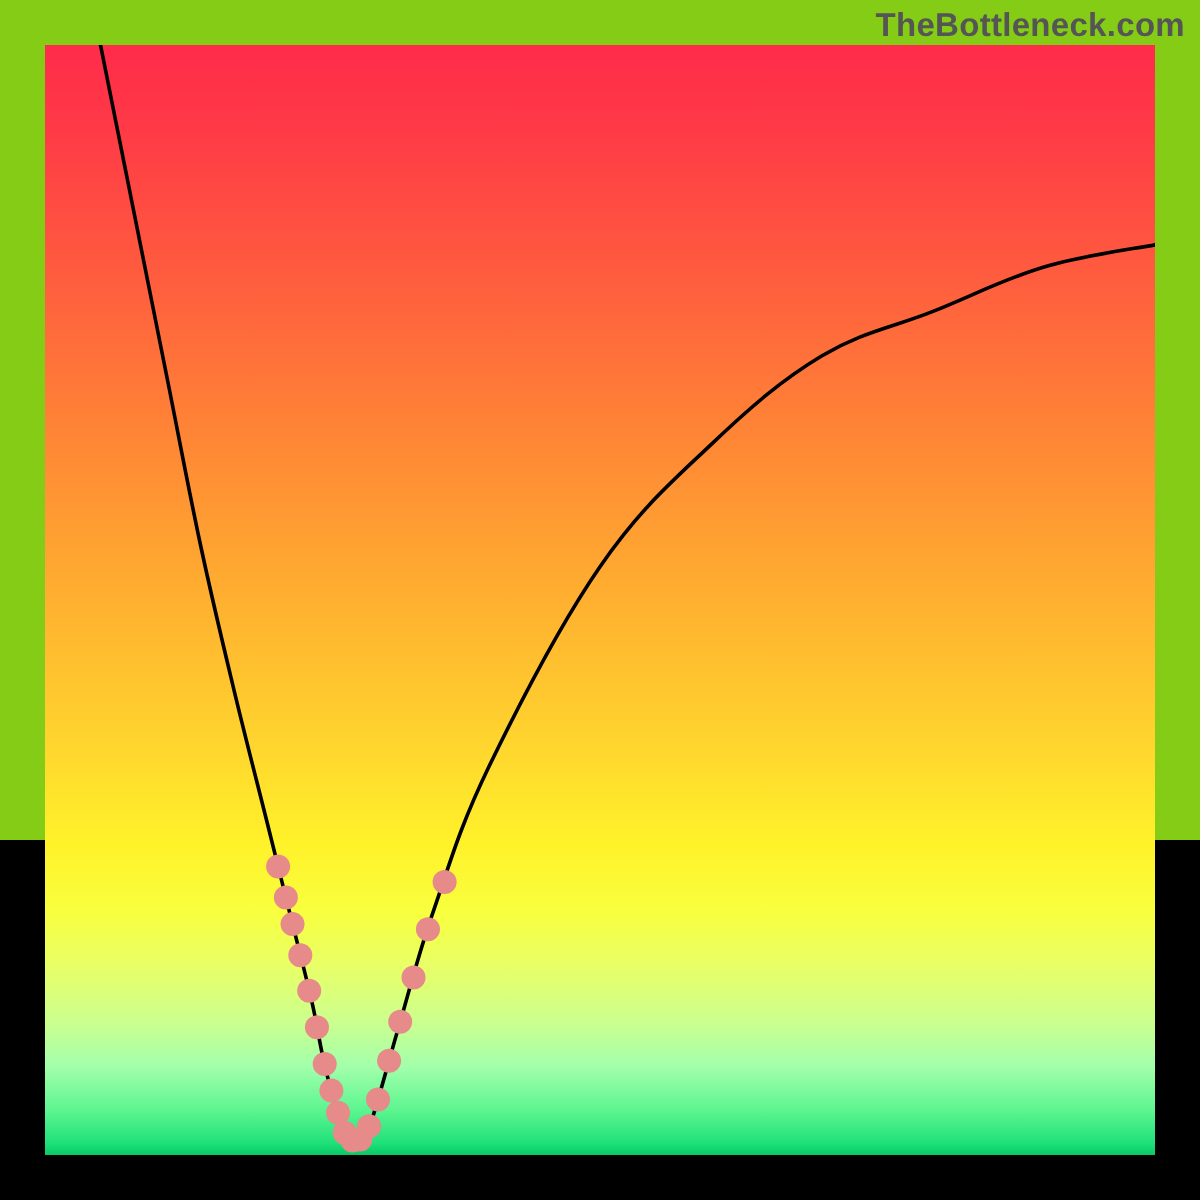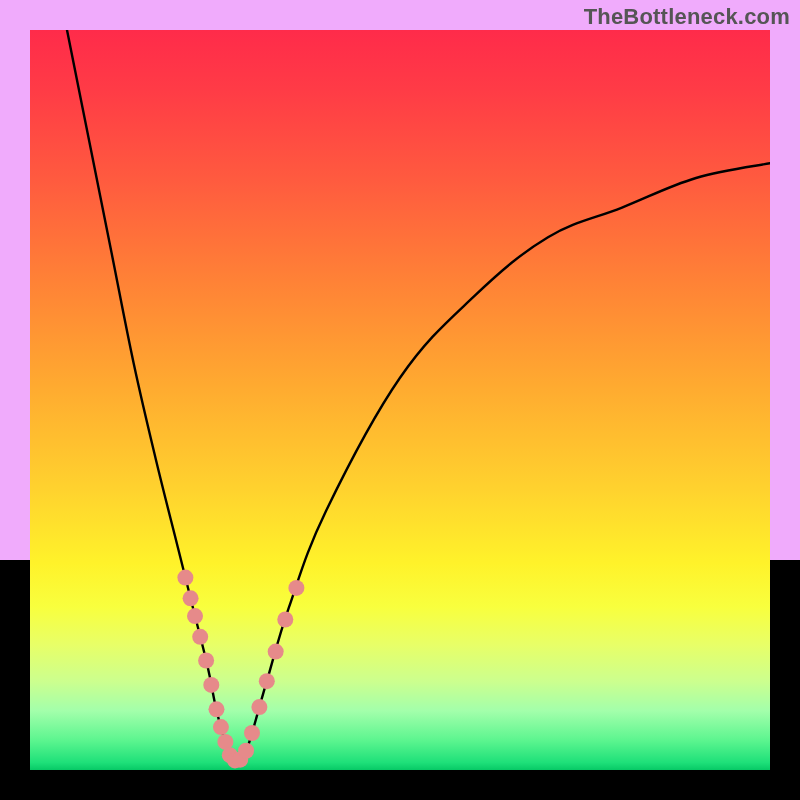--- a/index.html
+++ b/index.html
@@ -10,21 +10,21 @@
     background: #000;
     overflow: hidden;
     font-family: Arial, Helvetica, sans-serif;
   }
   .frame {
     position: absolute;
     left: 0;
     top: 0;
     width: 800px;
     height: 560px;
-    background: #f0abfc;
+    background: #84cc16;
   }
   .plot {
     position: absolute;
     left: 30px;
     top: 30px;
     width: 740px;
     height: 740px;
     background: linear-gradient(
       to bottom,
       #ff2b4a 0%,

